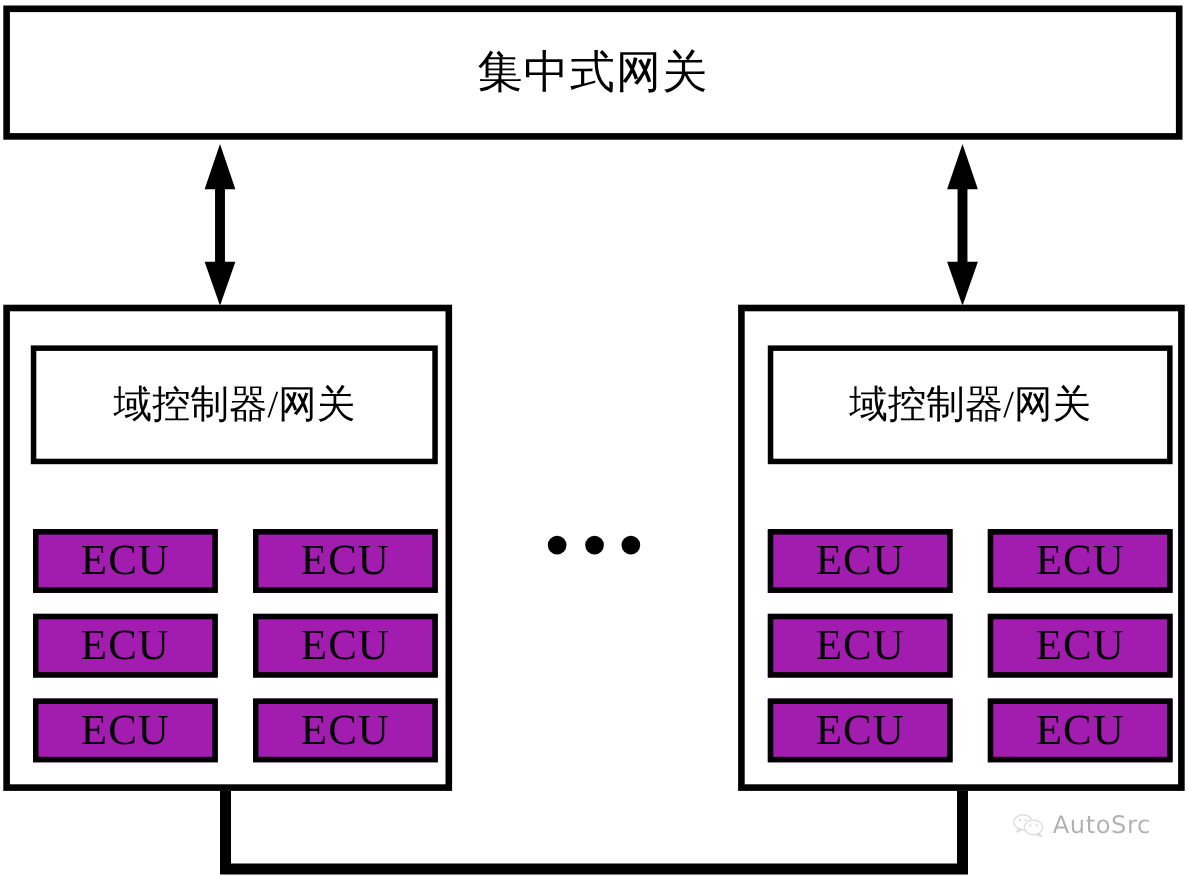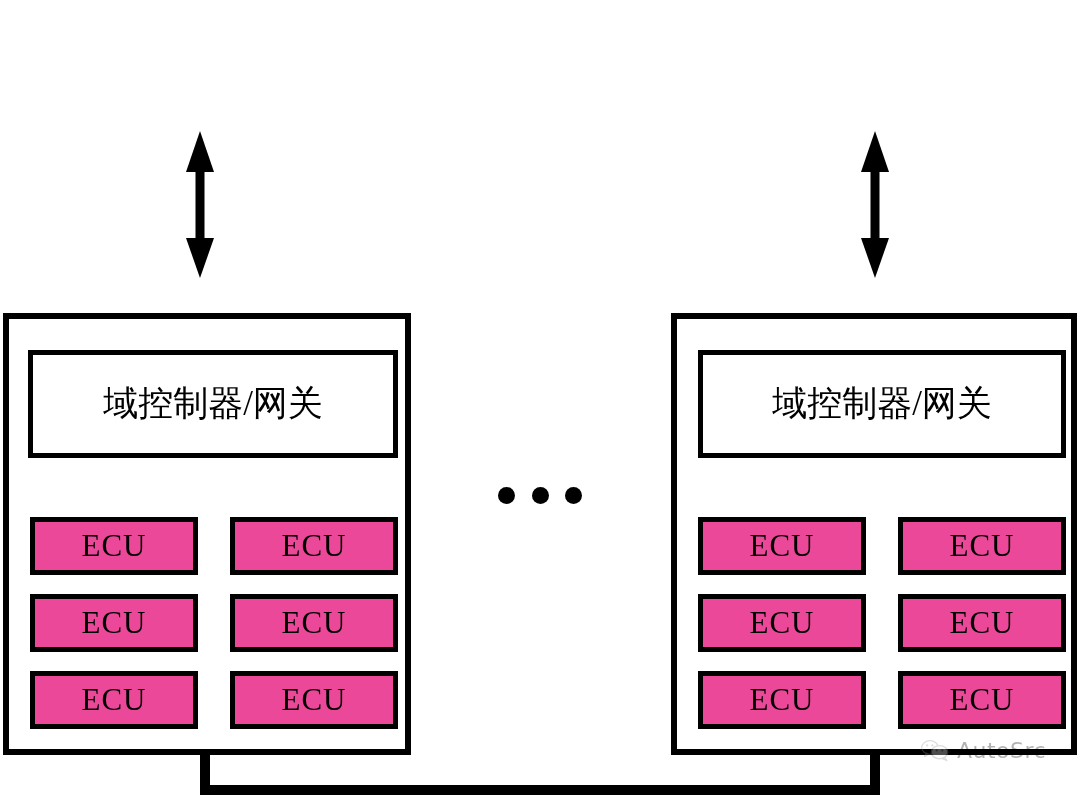--- a/index.html
+++ b/index.html
@@ -43,21 +43,20 @@
     font-size: 41px;
     font-family: "Liberation Serif", "DejaVu Serif", serif;
     letter-spacing: 1px;
   }
 
   
   .domain-box {
     border-width: 6px;
     padding: 0;
     display: block;
-    margin-top: 36px;
   }
   #domain-left {
     left: 3px;
     top: 277px;
     width: 408px;
     height: 442px;
   }
   #domain-right {
     left: 671px;
     top: 277px;
@@ -101,26 +100,26 @@
     width: 368px;
     height: 212px;
     display: grid;
     grid-template-columns: 168px 168px;
     grid-template-rows: 58px 58px 58px;
     column-gap: 32px;
     row-gap: 19px;
   }
   .ecu-box {
     box-sizing: border-box;
-    background: #ec4899;
+    background: #a21caf;
     border: 5px solid #000000;
     display: flex;
     align-items: center;
     justify-content: center;
-    font-size: 31px;
+    font-size: 39px;
     font-family: "Liberation Serif", "DejaVu Serif", serif;
     color: #000000;
     letter-spacing: 1px;
   }
 
   
   .connector-svg {
     position: absolute;
     left: 0;
     top: 0;
@@ -182,20 +181,23 @@
       <line x1="875" y1="148" x2="875" y2="262" stroke="#000000" stroke-width="9"></line>
       <polygon points="875,131 861,172 889,172" fill="#000000"></polygon>
       <polygon points="875,278 861,238 889,238" fill="#000000"></polygon>
     </g>
 
     <g>
       <path d="M 205 716 L 205 790 L 875 790 L 875 716" stroke="#000000" stroke-width="10" fill="none"></path>
     </g>
   </svg>
 
+  <div class="box" id="central-gateway">
+    <span>集中式网关</span>
+  </div>
 
   <div class="box domain-box" id="domain-left">
     <div class="dc-box">
       <span>域控制器/网关</span>
     </div>
     <div class="ecu-grid">
       <div class="ecu-box">ECU</div>
       <div class="ecu-box">ECU</div>
       <div class="ecu-box">ECU</div>
       <div class="ecu-box">ECU</div>

